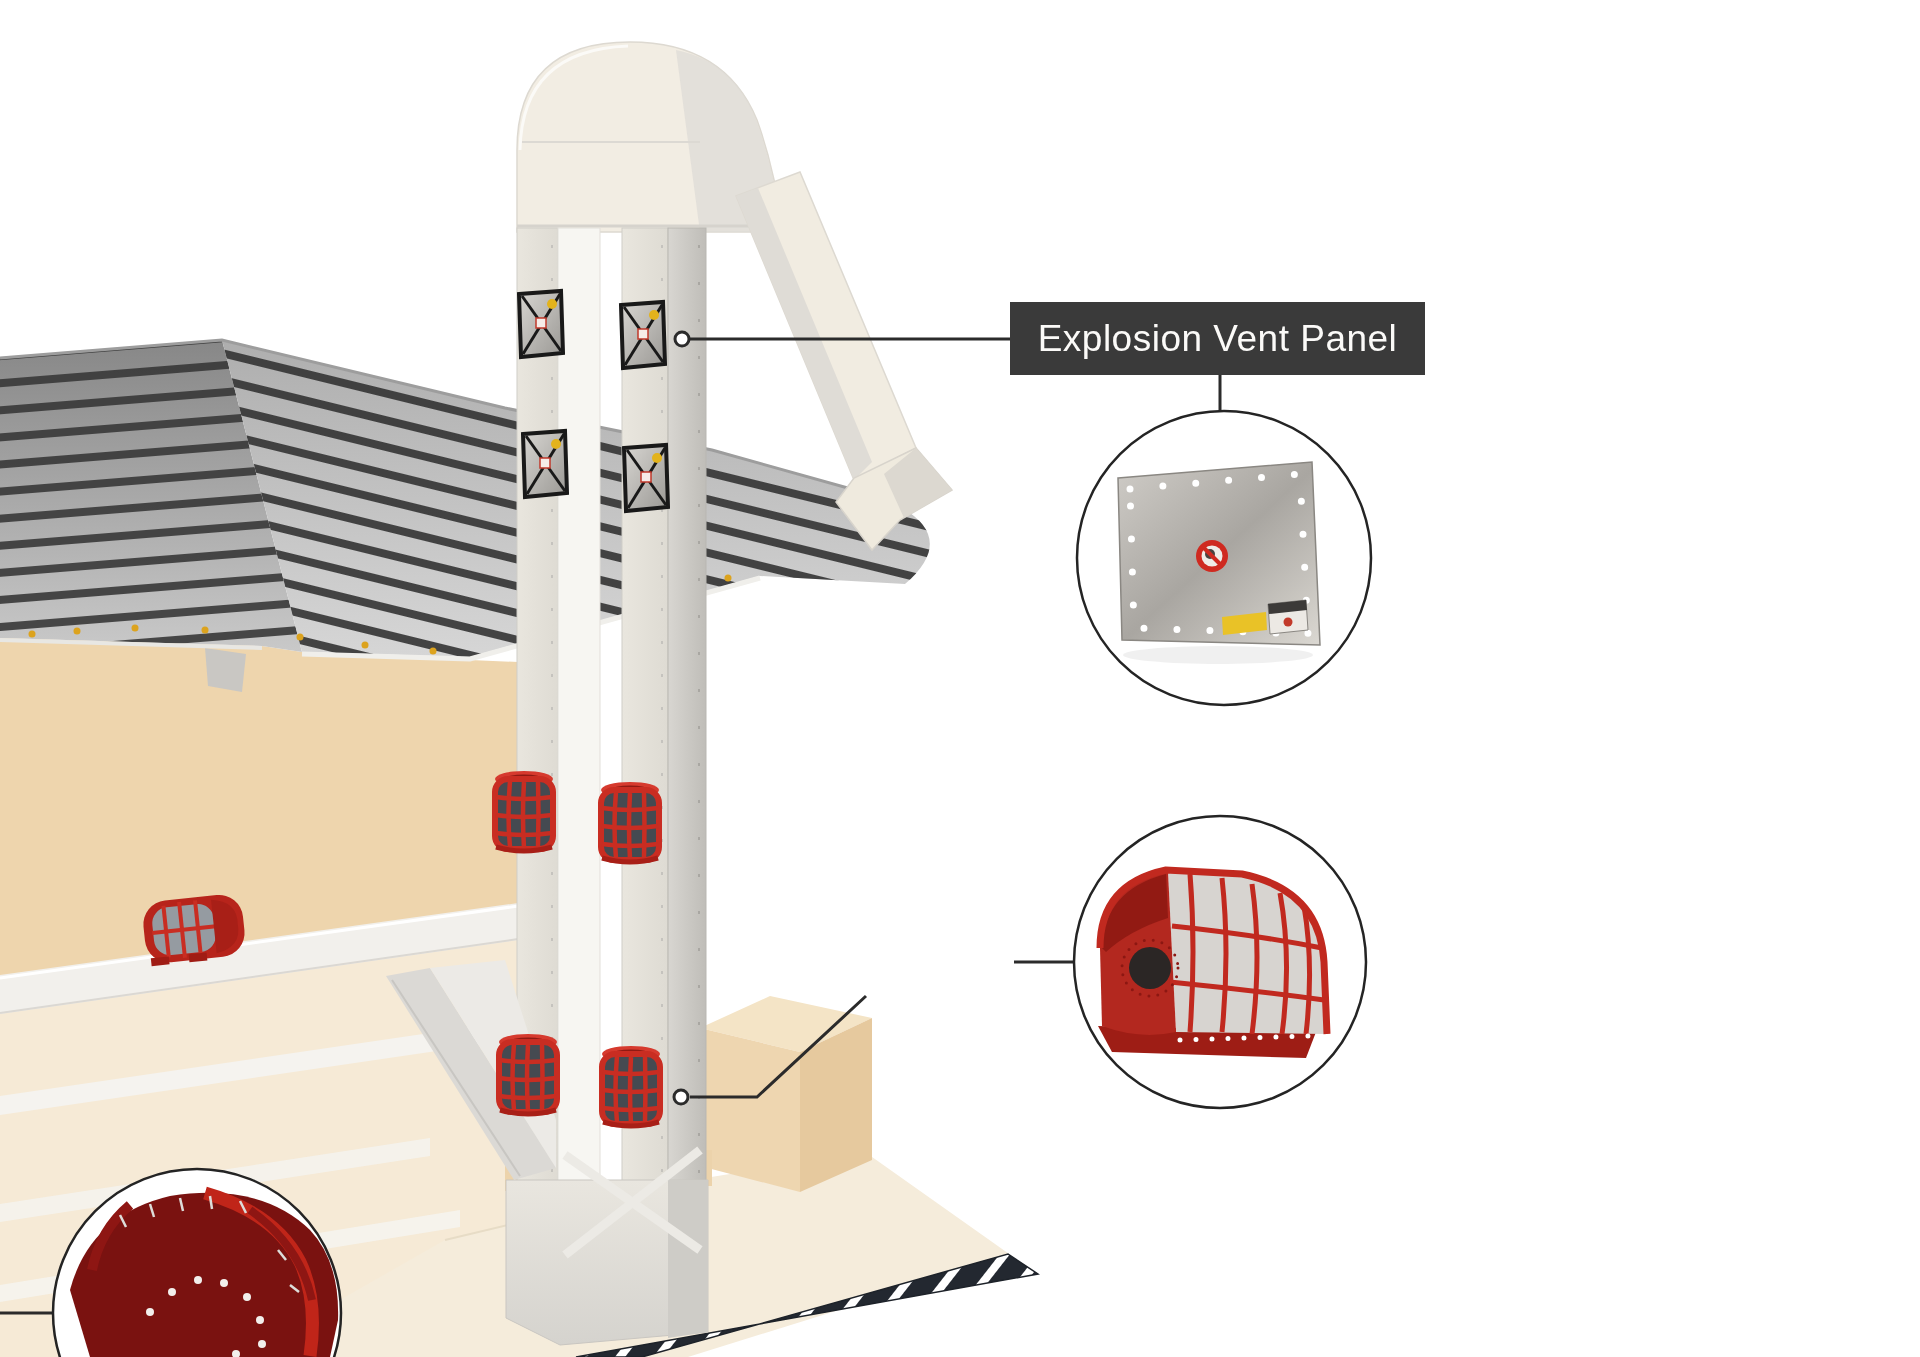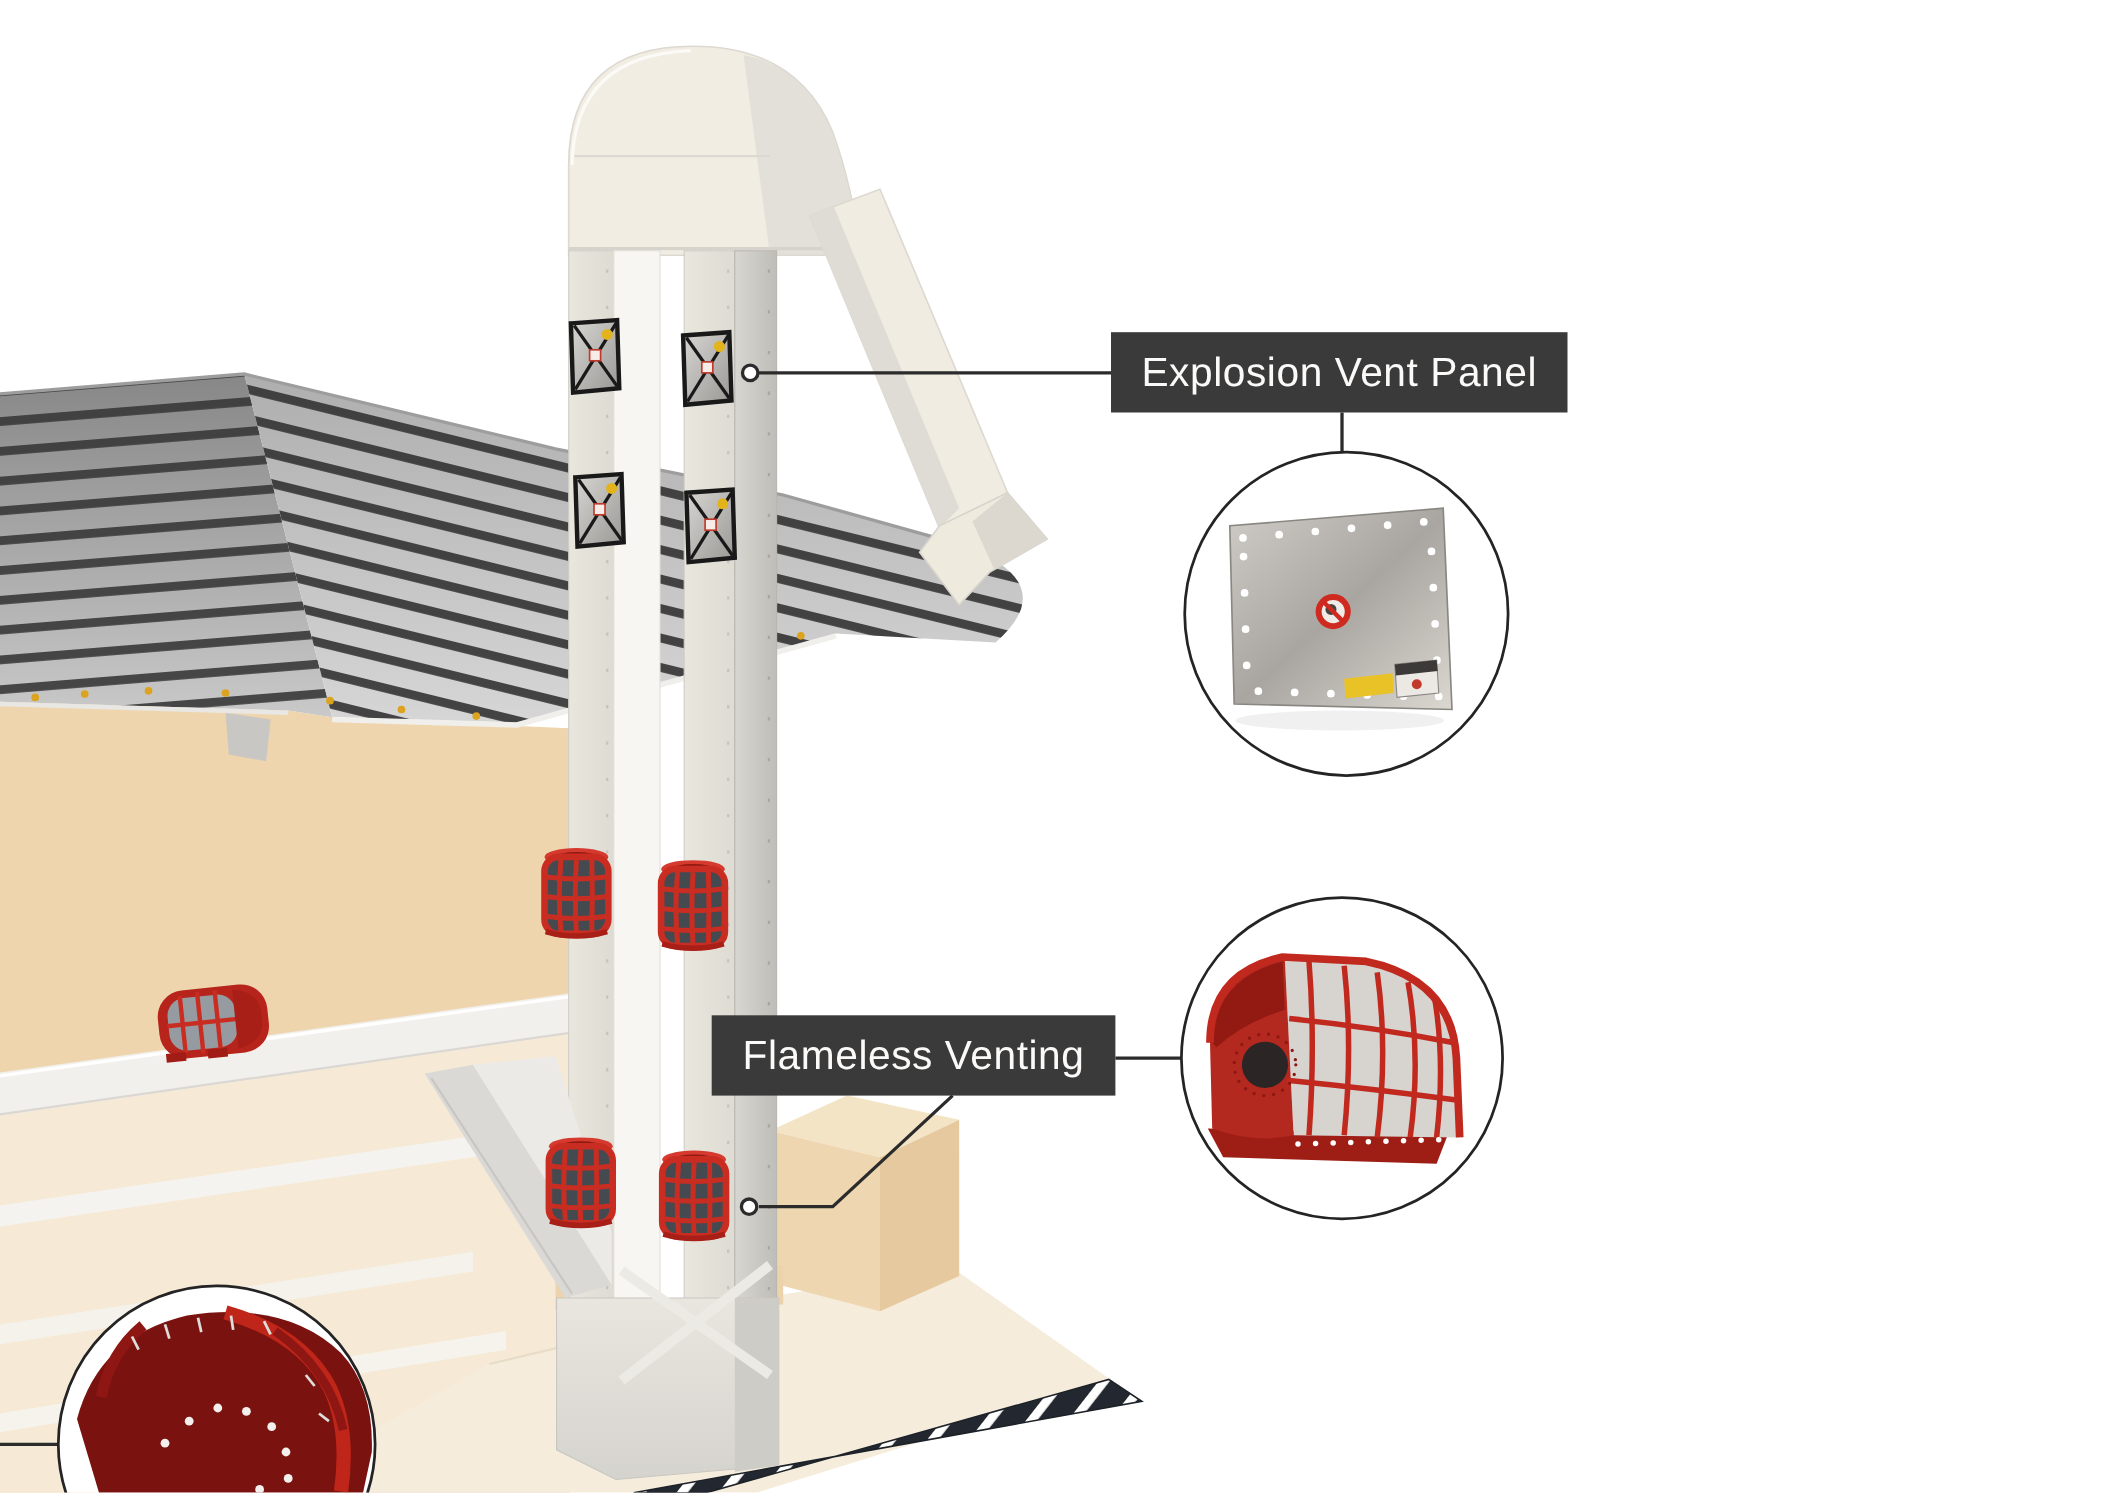--- a/index.html
+++ b/index.html
@@ -279,17 +279,14 @@
             <circle cx="236" cy="1354" r="4"></circle>
       </g>
     </g>
   </g>
 </svg>
 
 <div class="callout-label" id="label-evp">
   <span>Explosion Vent Panel</span>
 </div>
 
-<div class="callout-label" id="label-fv">
-  <span>Flameless Venting</span>
+
 </div>
 
-</div>
-
 </body></html>

